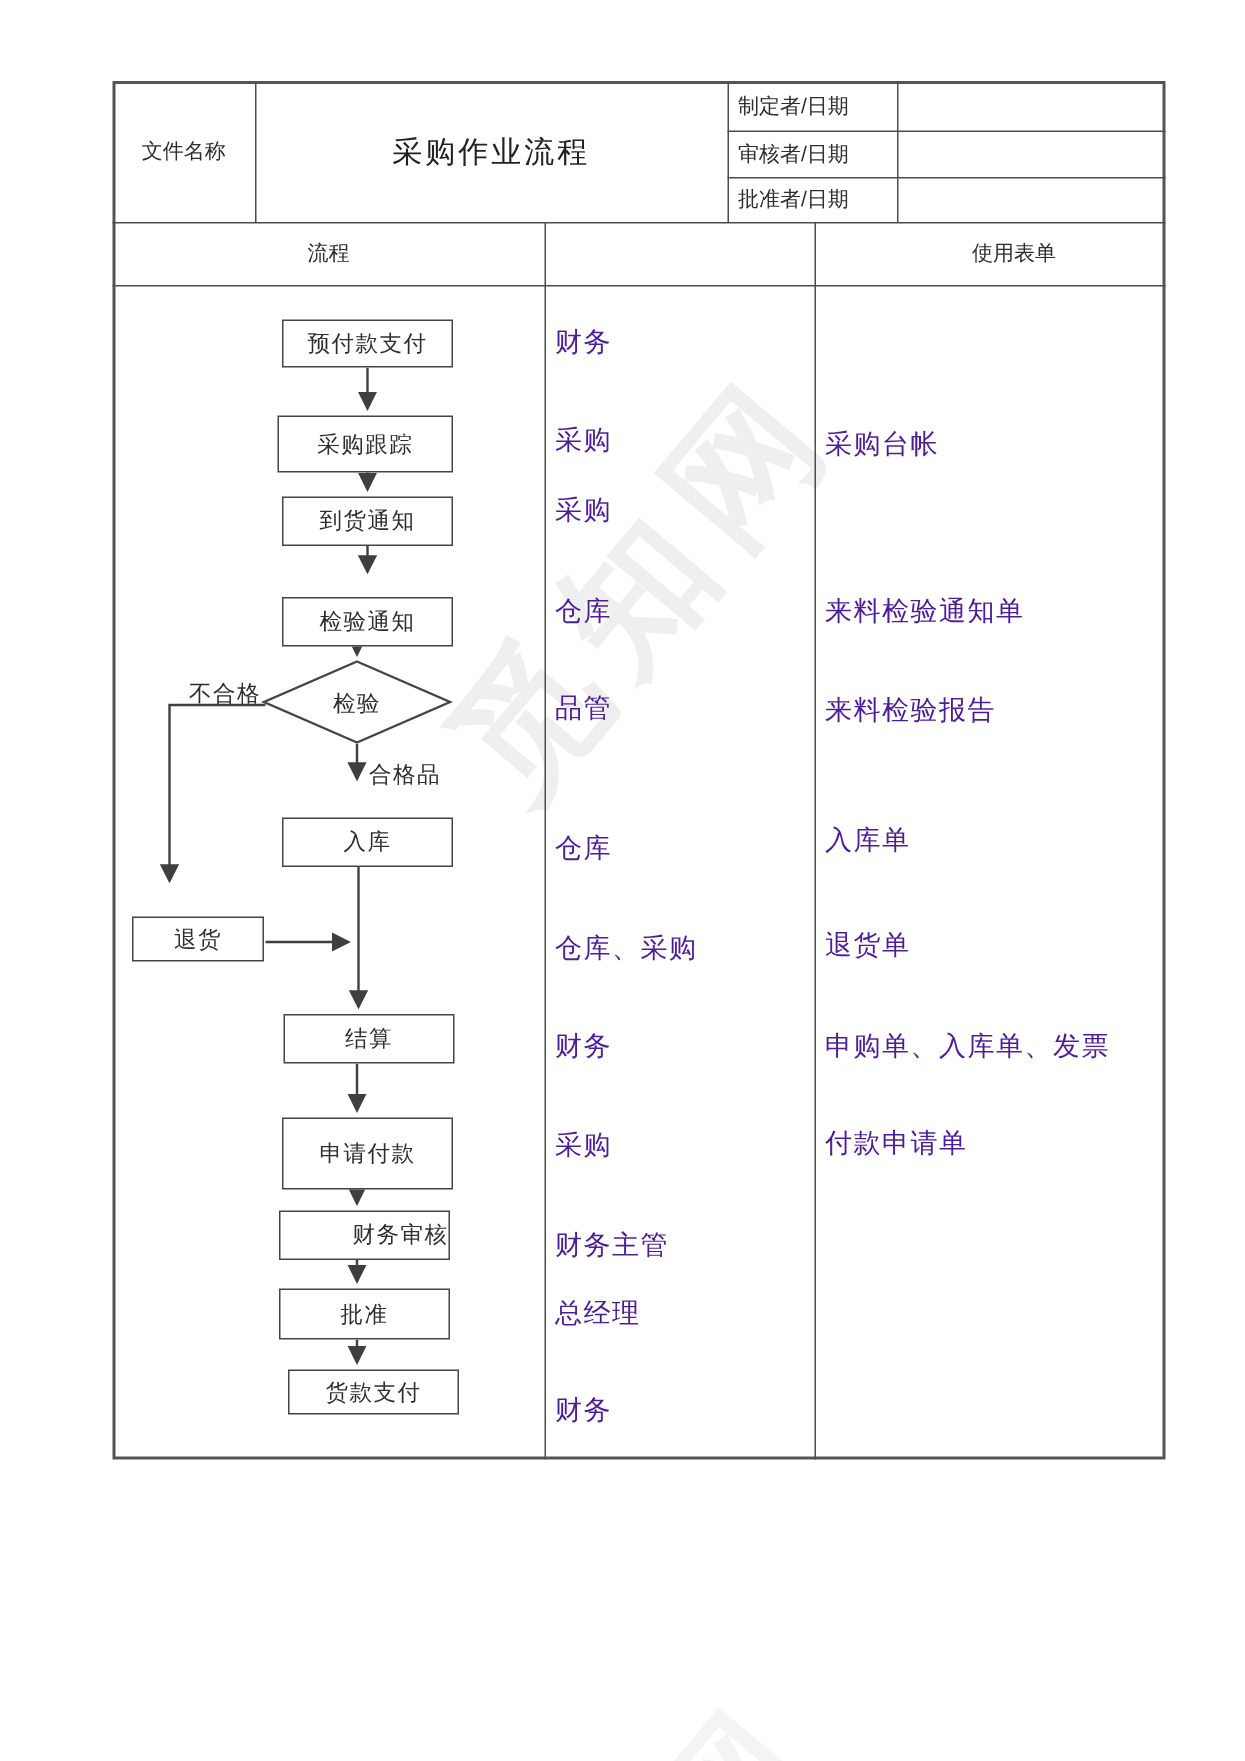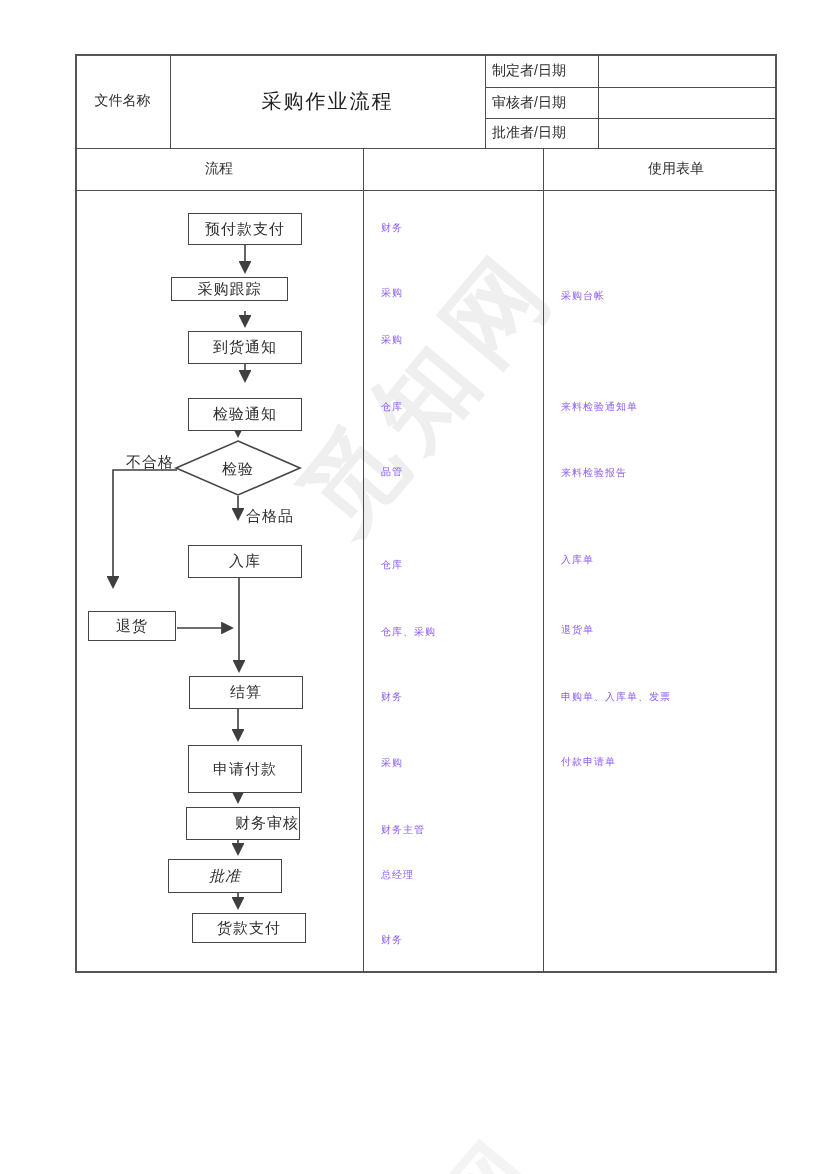--- a/index.html
+++ b/index.html
@@ -27,21 +27,21 @@
   }
   .cell.center { justify-content:center; text-align:center; }
   .doc-title { font-size:20px; letter-spacing:2px; color:#222; }
   .meta-label { padding-left:7px; }
   .node {
     position:absolute; display:flex; align-items:center; justify-content:center;
     border:1.5px solid #454545; background:#ffffff; z-index:3;
     font-size:15px; letter-spacing:1px; color:#2e2e2e;
   }
   .flow-label { position:absolute; z-index:3; font-size:15px; color:#2e2e2e; letter-spacing:1px; }
-  .side-label { position:absolute; z-index:3; font-size:10px; color:#8b5cf6; height:20px; line-height:20px; letter-spacing:1px;margin-left:11px; }
+  .side-label { position:absolute; z-index:3; font-size:18px; color:#4c1d95; height:20px; line-height:20px; letter-spacing:1px; }
   .dept { left:370px; }
   .form { left:550px; }
   svg.connectors { position:absolute; left:0; top:0; z-index:2; }
   .diamond-label {
     position:absolute; left:198px; top:460px; width:80px; text-align:center;
     z-index:3; font-size:15px; letter-spacing:1px;
   }
 </style>
 </head>
 <body>
@@ -118,21 +118,21 @@
       <line x1="238" y1="893" x2="238" y2="908" marker-end="url(#ah)"></line>
       <polyline points="177,470 113,470 113,587" marker-end="url(#ah)"></polyline>
       <line x1="177" y1="628" x2="232" y2="628" marker-end="url(#ah)"></line>
       <polygon points="238,441 300,468 238,495 176,468" fill="#ffffff" stroke="#454545" stroke-width="1.6"></polygon>
     </g>
   </svg>
 
   <div class="node" style="left:188px; top:213px; width:114px; height:32px;">
     <span>预付款支付</span>
   </div>
-  <div class="node" style="left:171px; top:277px; width:117px; height:24px;">
+  <div class="node" style="left:185px; top:277px; width:117px; height:38px;">
     <span>采购跟踪</span>
   </div>
   <div class="node" style="left:188px; top:331px; width:114px; height:33px;">
     <span>到货通知</span>
   </div>
   <div class="node" style="left:188px; top:398px; width:114px; height:33px;">
     <span>检验通知</span>
   </div>
   <div class="diamond-label">
     <span>检验</span>
@@ -145,21 +145,21 @@
   </div>
   <div class="node" style="left:189px; top:676px; width:114px; height:33px;">
     <span>结算</span>
   </div>
   <div class="node" style="left:188px; top:745px; width:114px; height:48px;">
     <span>申请付款</span>
   </div>
   <div class="node" style="left:186px; top:807px; width:114px; height:33px;justify-content:flex-end;">
     <span>财务审核</span>
   </div>
-  <div class="node" style="left:168px; top:859px; width:114px; height:34px;font-style:italic;">
+  <div class="node" style="left:186px; top:859px; width:114px; height:34px;">
     <span>批准</span>
   </div>
   <div class="node" style="left:192px; top:913px; width:114px; height:30px;">
     <span>货款支付</span>
   </div>
 
   <div class="flow-label" style="left:126px; top:453px;">不合格</div>
   <div class="flow-label" style="left:246px; top:507px;">合格品</div>
 
   <div class="side-label dept" style="top:218px;">财务</div>

